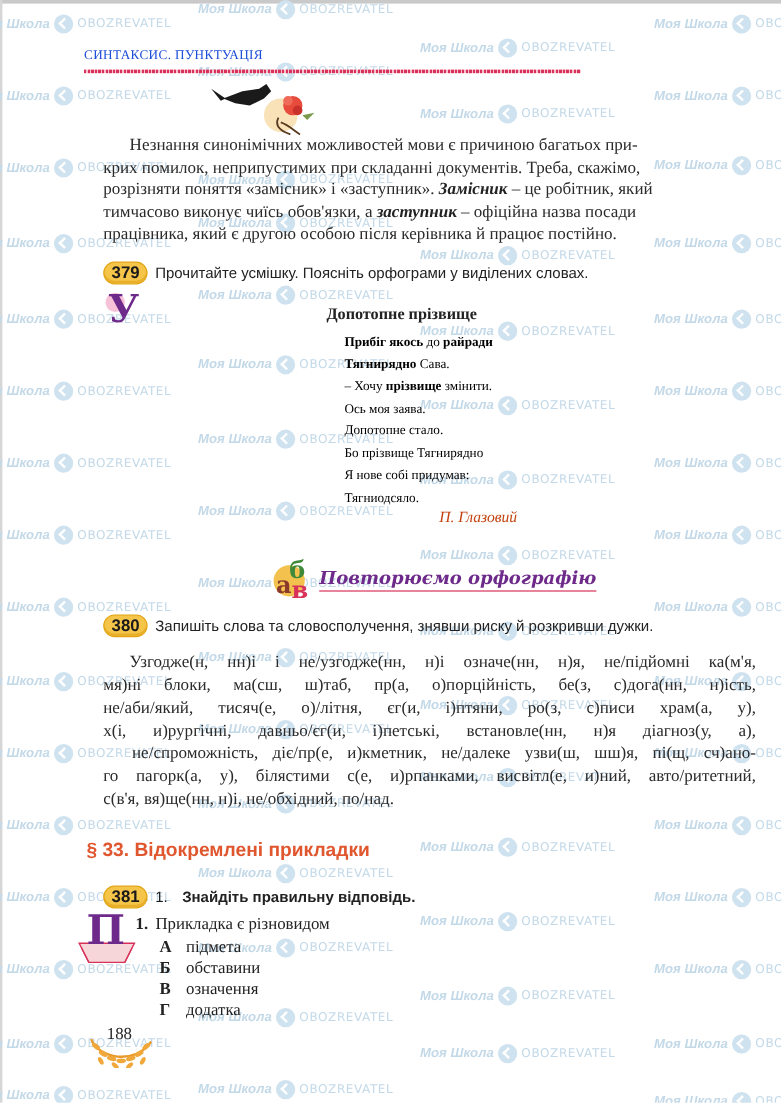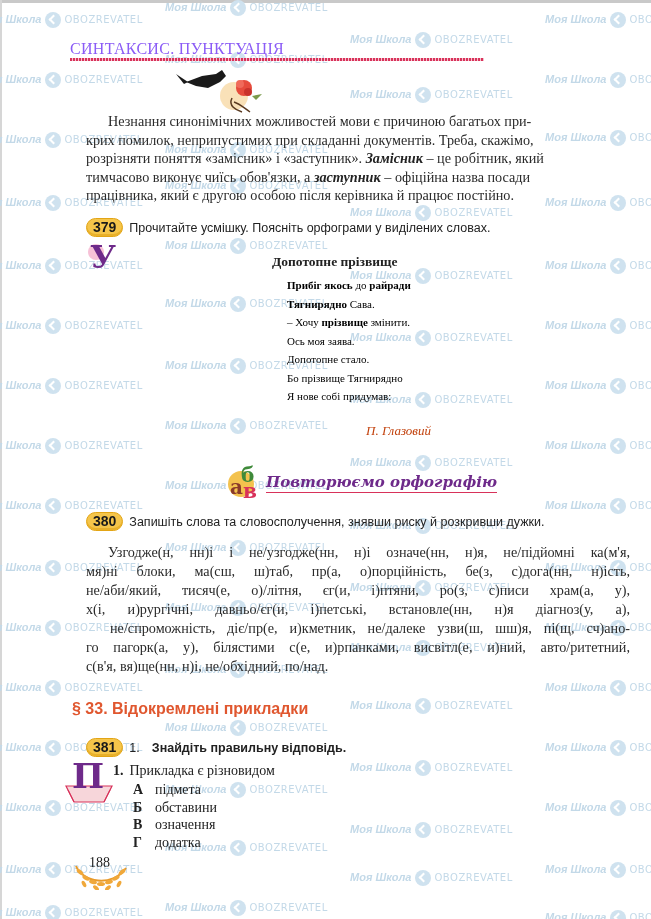--- a/index.html
+++ b/index.html
@@ -13,21 +13,21 @@
   .frame-left { position: absolute; left: 0; top: 0; width: 2px; height: 919px; background: #d6d6d6; }
 
   .watermark { position: absolute; font-family: "Liberation Sans", sans-serif; font-size: 11px; color: #c3d9e8; white-space: nowrap; pointer-events: none; z-index: 0; }
   .watermark .wm-school { font-style: italic; font-weight: bold; margin-right: 4px; }
   .watermark .wm-circle { display: inline-block; width: 16px; height: 16px; border-radius: 50%; background: #cfe2ef; vertical-align: middle; margin-right: 3px; position: relative; }
   .watermark .wm-circle::after { content: ""; position: absolute; left: 5px; top: 4px; width: 5px; height: 5px; border-left: 2px solid #fff; border-bottom: 2px solid #fff; transform: rotate(45deg); }
   .watermark .wm-brand { font-family: "DejaVu Sans", sans-serif; font-size: 10px; letter-spacing: 0.5px; }
 
   .content { position: absolute; left: 0; top: 0; width: 651px; height: 919px; z-index: 1; }
 
-  .running-head { position: absolute; left: 70px; top: 40px; font-size: 16px; letter-spacing: 0.3px; color: #8b5cf6; }
+  .running-head { position: absolute; left: 70px; top: 40px; font-size: 11px; letter-spacing: 0.3px; color: #1d4ed8; }
   .running-rule { position: absolute; left: 70px; top: 58px; width: 414px; height: 3px;
     background: repeating-linear-gradient(90deg, #d8325a 0 2px, #f6c0cc 2px 3px); }
 
   .section-banner { position: absolute; display: flex; align-items: center; }
   .banner-title { font-family: "DejaVu Serif", serif; font-style: italic; font-weight: bold; color: #6e2a8a; font-size: 15px; border-bottom: 1px solid #d8325a; padding-bottom: 1px; }
 
   .para { position: absolute; font-size: 14.2px; line-height: 18.6px; text-align: justify; color: #2a2a2a; }
   .para .indent { display: inline-block; width: 22px; }
   .para b i, .para i b { color: #222; }
 
@@ -160,20 +160,21 @@
 
   <div class="poem-title">Допотопне прізвище</div>
   <div class="poem" id="poem">
       <div><b>Прибіг якось</b><span> до </span><b>райради</b></div>
       <div><b>Тягнирядно</b><span> Сава.</span></div>
       <div><span>– Хочу </span><b>прізвище</b><span> змінити.</span></div>
       <div><span>Ось моя заява.</span></div>
       <div><span>Допотопне стало.</span></div>
       <div><span>Бо прізвище Тягнирядно</span></div>
       <div><span>Я нове собі придумав:</span></div>
+      <div><span>Тягниодсяло.</span></div>
     </div>
   <div class="poem-author">П. Глазовий</div>
 
   <div class="section-banner" style="left:226px; top:465px;">
     <span style="position:relative; display:inline-block; width:36px; height:36px; margin-right:4px;">
       <span style="position:absolute; left:2px; top:6px; width:26px; height:26px; border-radius:50%; background:#f3c24e;"></span>
       <span style="position:absolute; left:4px; top:10px; font-family:'DejaVu Serif',serif; font-weight:bold; font-size:20px; color:#8a3a2a;">а</span>
       <span style="position:absolute; left:15px; top:-2px; font-family:'DejaVu Serif',serif; font-weight:bold; font-size:20px; color:#3f8a3a;">б</span>
       <span style="position:absolute; left:17px; top:14px; font-family:'DejaVu Serif',serif; font-weight:bold; font-size:20px; color:#d8325a;">в</span>
     </span>

